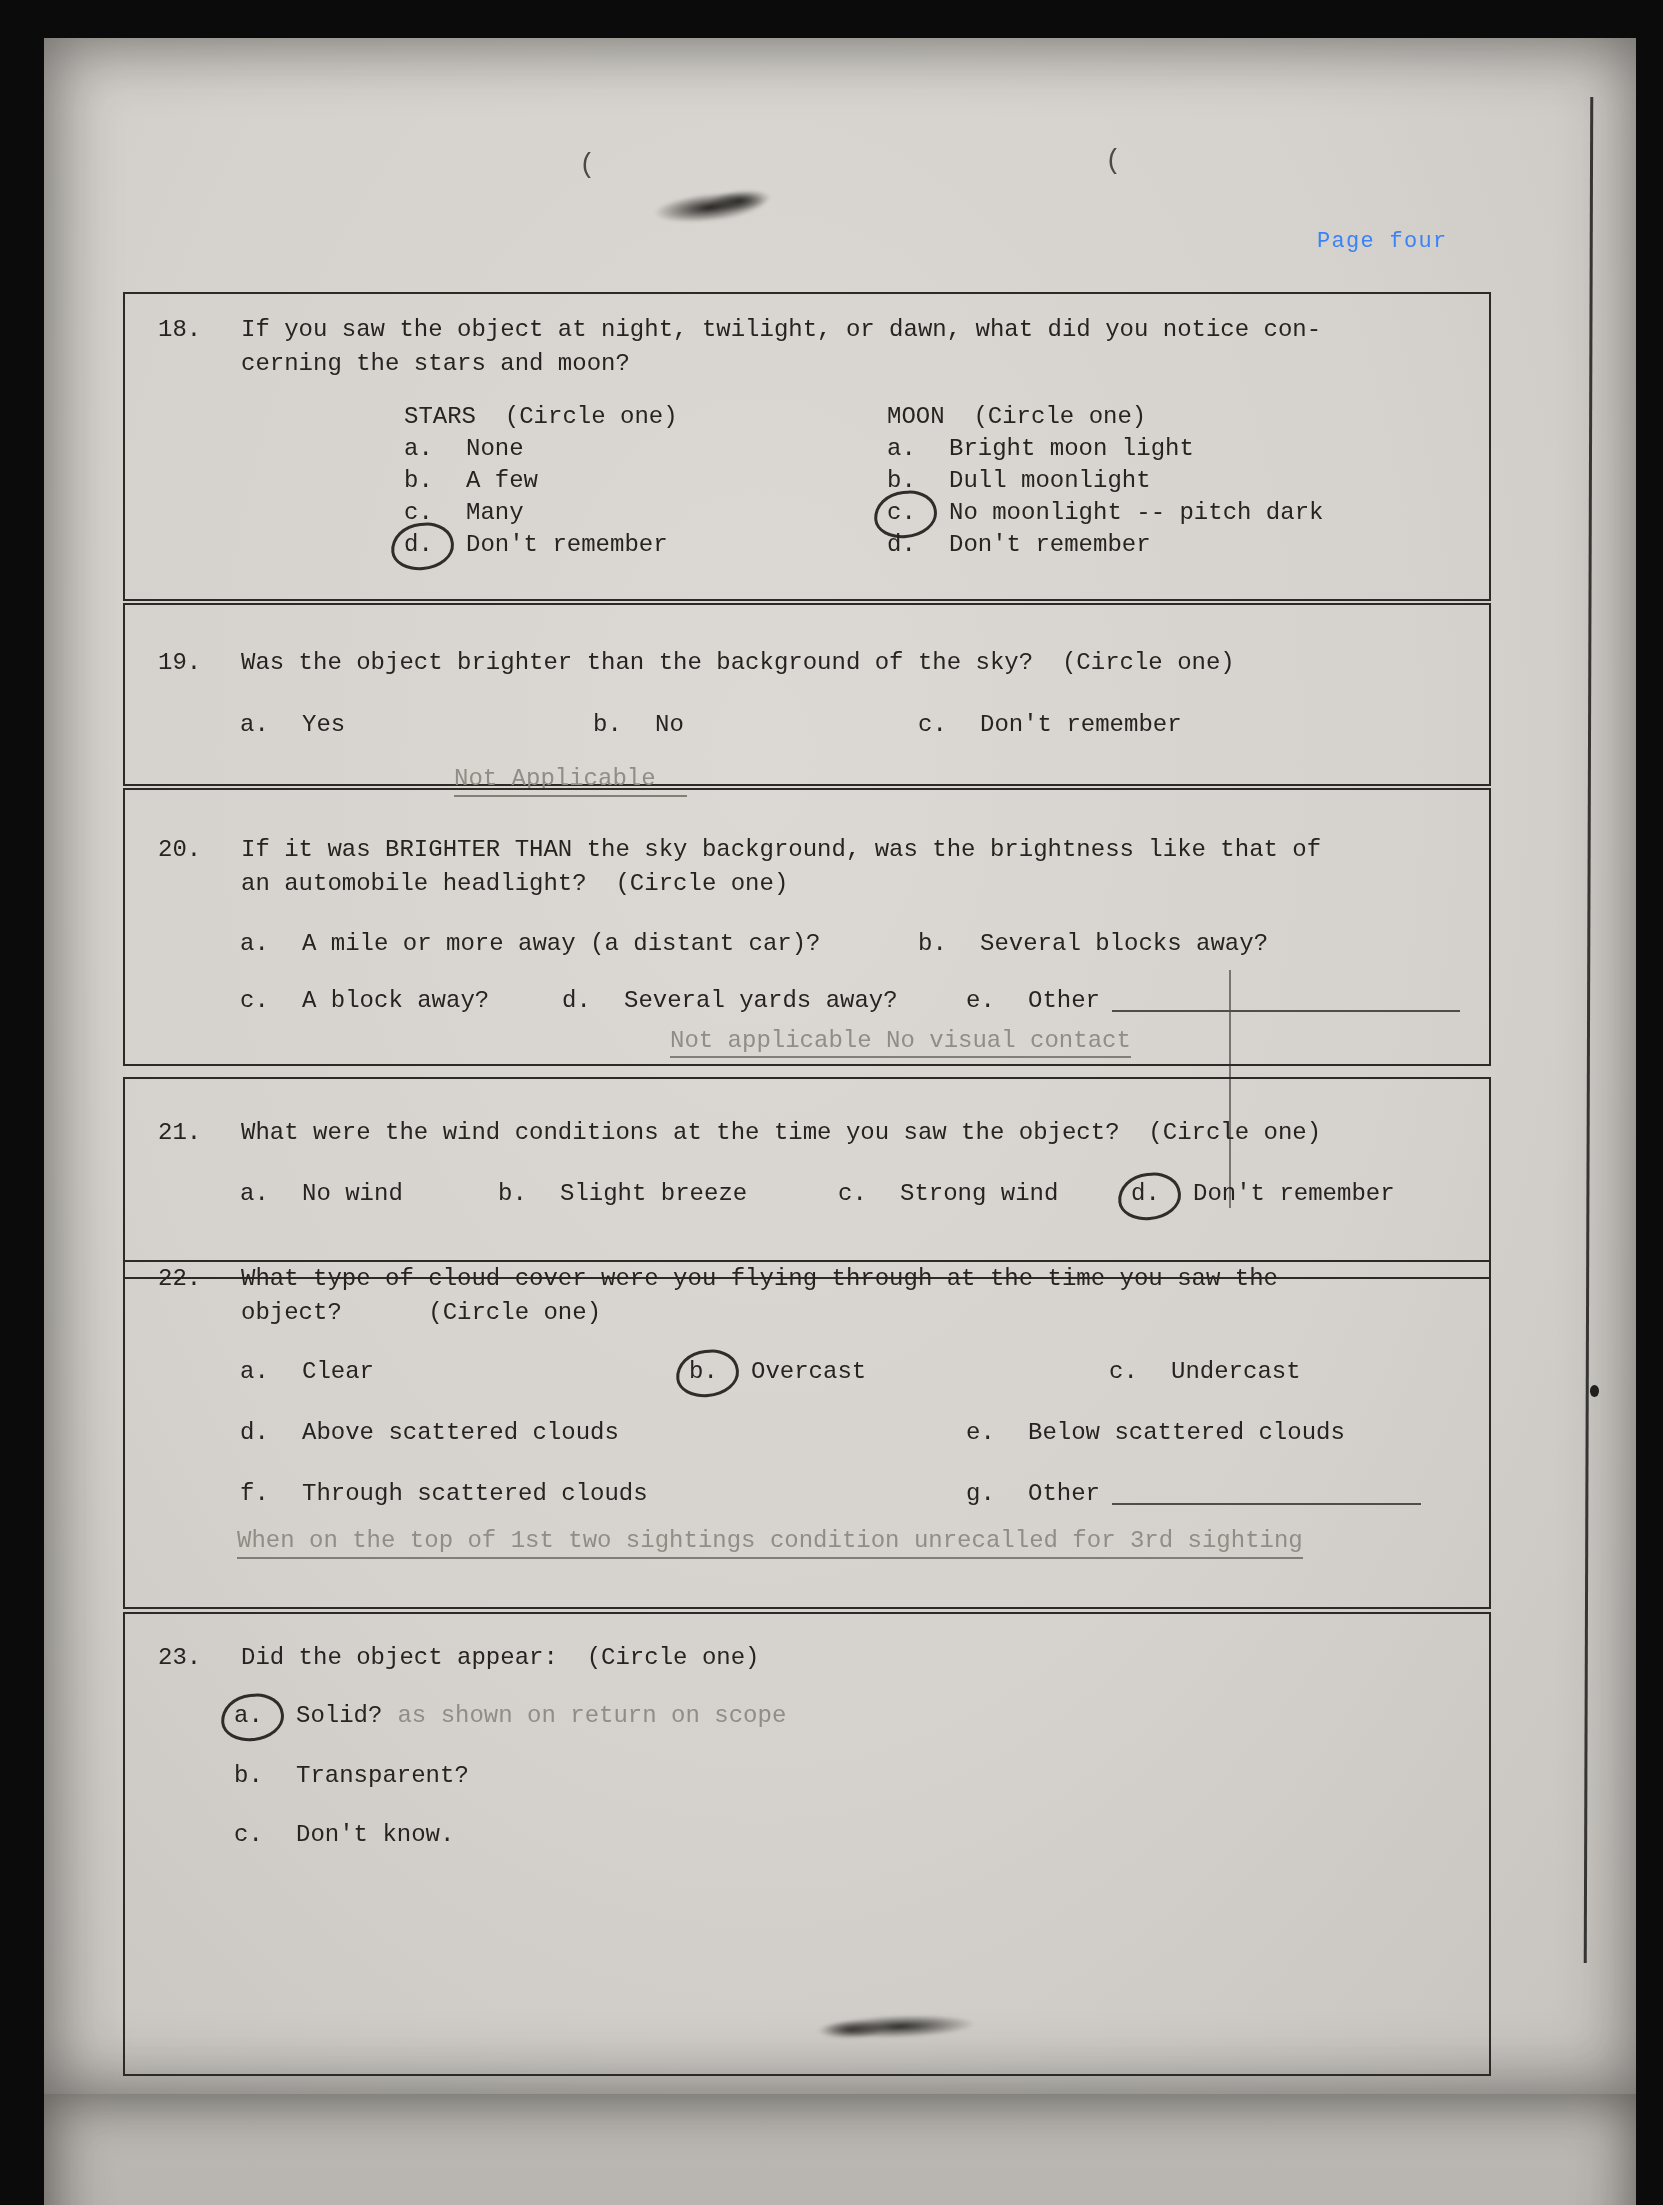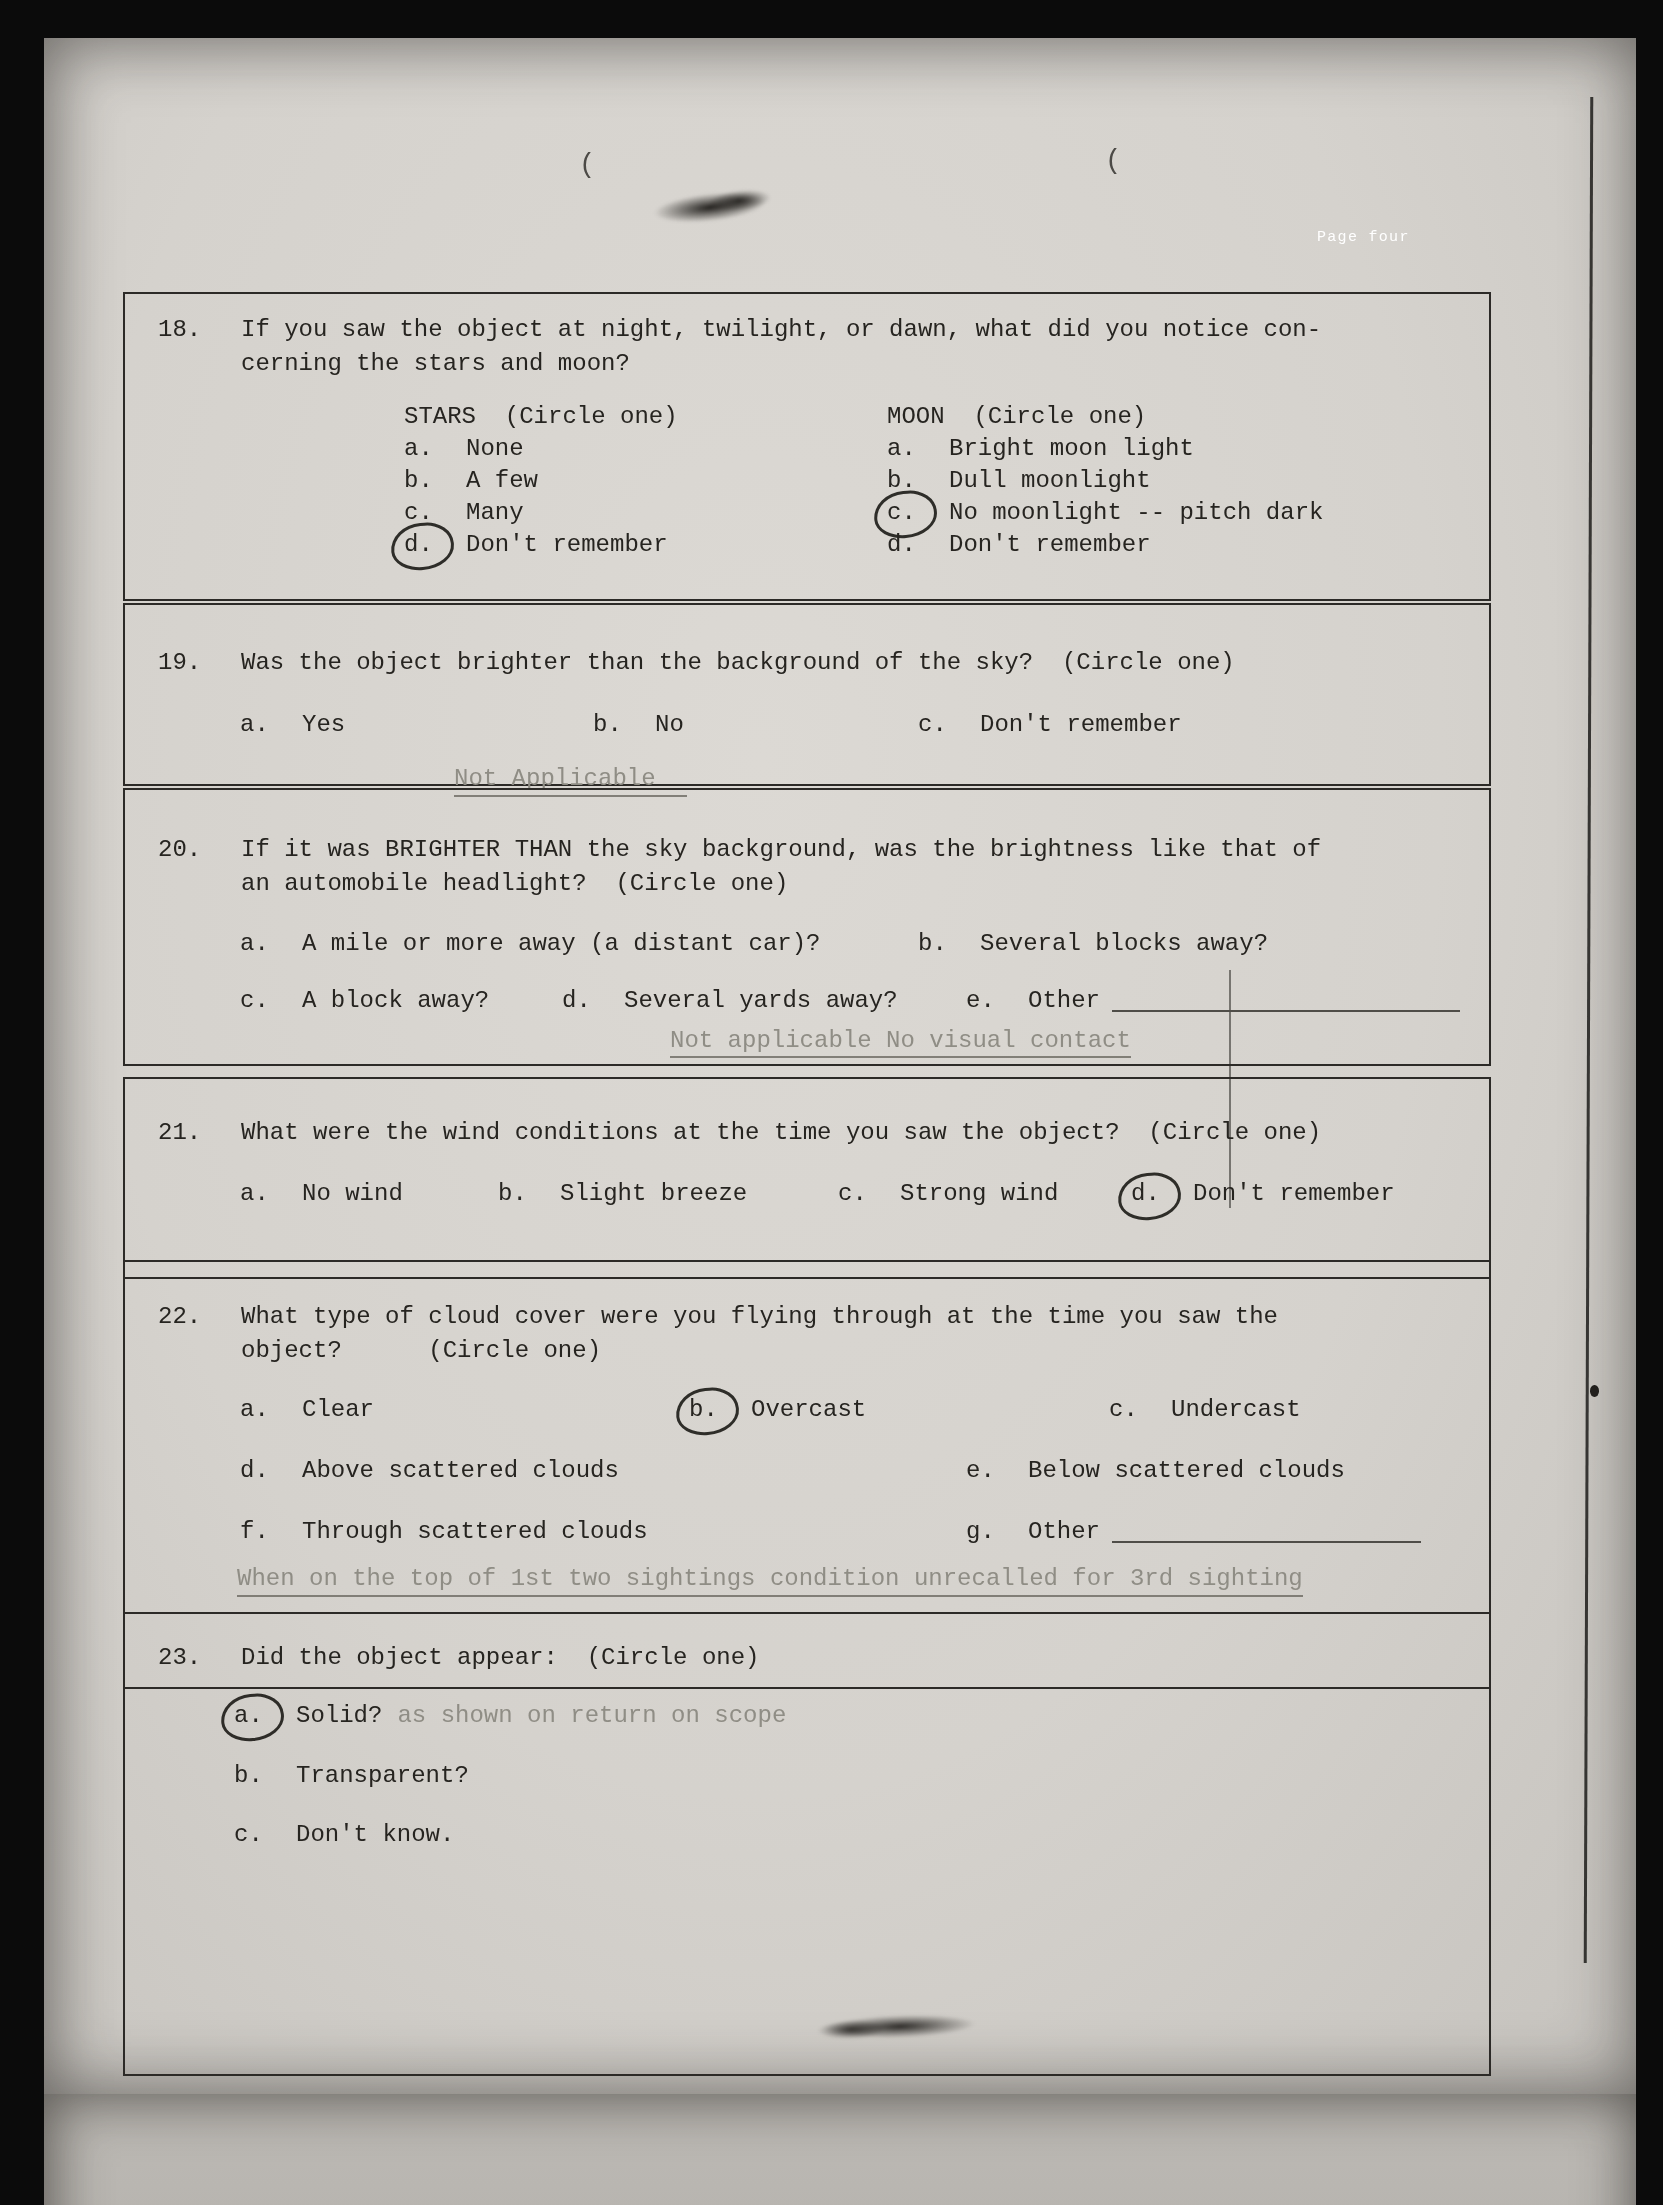--- a/index.html
+++ b/index.html
@@ -23,21 +23,21 @@
     background: linear-gradient(180deg, #bdbab5 0%, #b4b1ac 60%, #a5a29d 100%);
     box-shadow: inset 13.2px 8.8px 53px rgba(40,38,34,.42), inset -8.8px -8.8px 53px rgba(40,38,34,.4);
   }
 
   .tw { color: #262420; white-space: pre; }
   .faded { color: #8f8d85; white-space: pre; }
   .underlined { border-bottom: 2.2px solid rgba(100,98,90,.75); padding-bottom: 2.6px; }
 
   .page-label {
     position: absolute; left: 1317px; top: 229px;
-    font-size: 15px; color: #ffffff; letter-spacing: 1.3px; white-space: pre;
+    font-size: 22px; color: #3b82f6; letter-spacing: 1.3px; white-space: pre;
   }
   .paren { position: absolute; color: #4c4a46; font-size: 27px; }
   .p1 { left: 579px; top: 150px; }
   .p2 { left: 1105px; top: 146px; }
 
   .smudge { position: absolute; filter: blur(1.8px); }
   .smudge-top {
     left: 635px; top: 189px; width: 150px; height: 37px;
     background:
       radial-gradient(closest-side, rgba(22,20,17,.95), rgba(22,20,17,0) 75%),
@@ -61,21 +61,21 @@
   .q-box {
     position: absolute; left: 123px; width: 1368px;
     border: 2.6px solid #2c2a27;
     padding: 0 24px 0 33px;
     box-sizing: border-box;
   }
   #box18 { top: 292px;  height: 309px; padding-top: 18.5px; }
   #box19 { top: 603px; height: 183px; padding-top: 41px; }
   #box20 { top: 788px; height: 278px; padding-top: 43px; }
   #box21 { top: 1077px; height: 202px; padding-top: 37px; }
-  #box22 { top: 1260px; height: 429px; padding-top: 38px; }
+  #box22 { top: 1260px; height: 349px; }
   #box23 { top: 1612px; height: 464px; padding-top: 26.5px; }
 
   .q-head { display: flex; align-items: flex-start; }
   .q-num  { flex: 0 0 83px; line-height: 34px; }
   .q-text { flex: 1; }
   .q-text .tw { line-height: 34px; }
 
   .q18-cols { display: flex; margin-left: 246px; margin-top: 20px; }
   .col-stars { width: 483px; }
   .col-moon  { flex: 1; }

